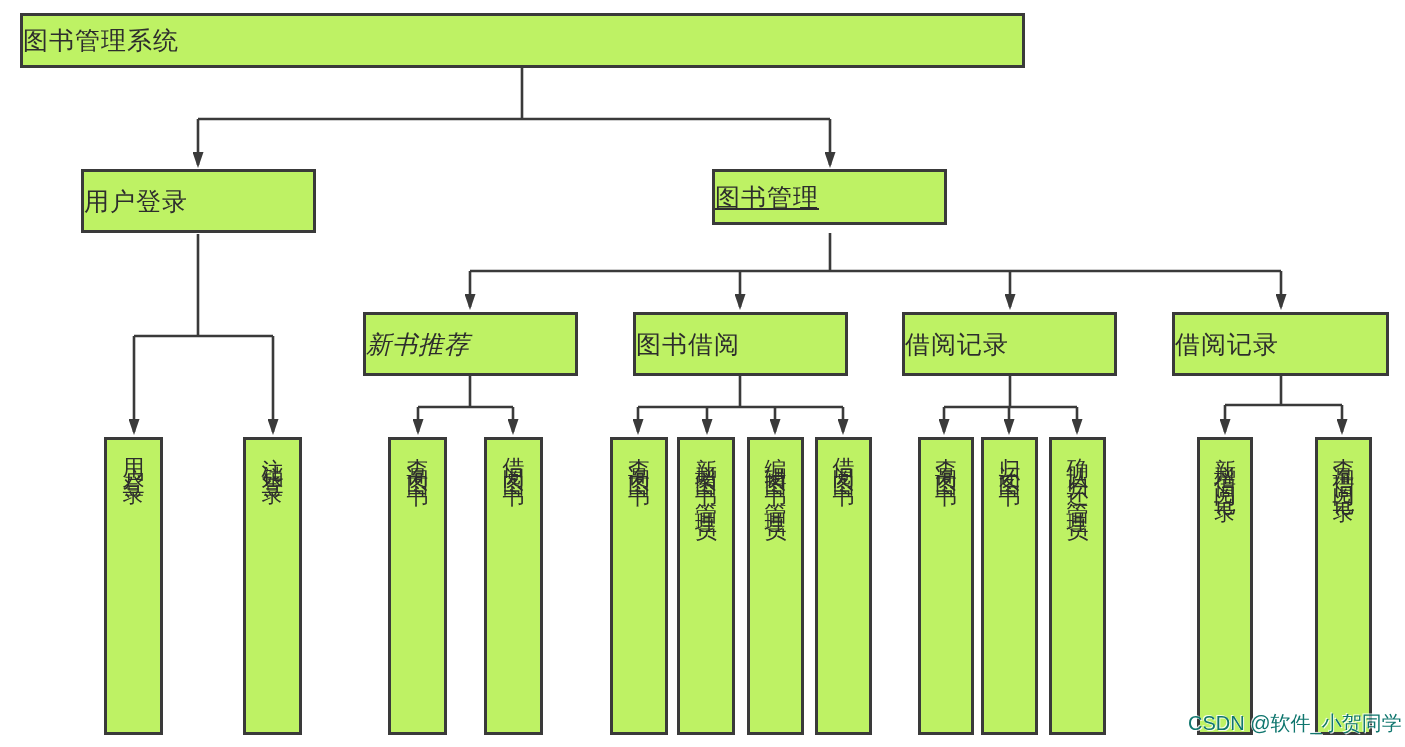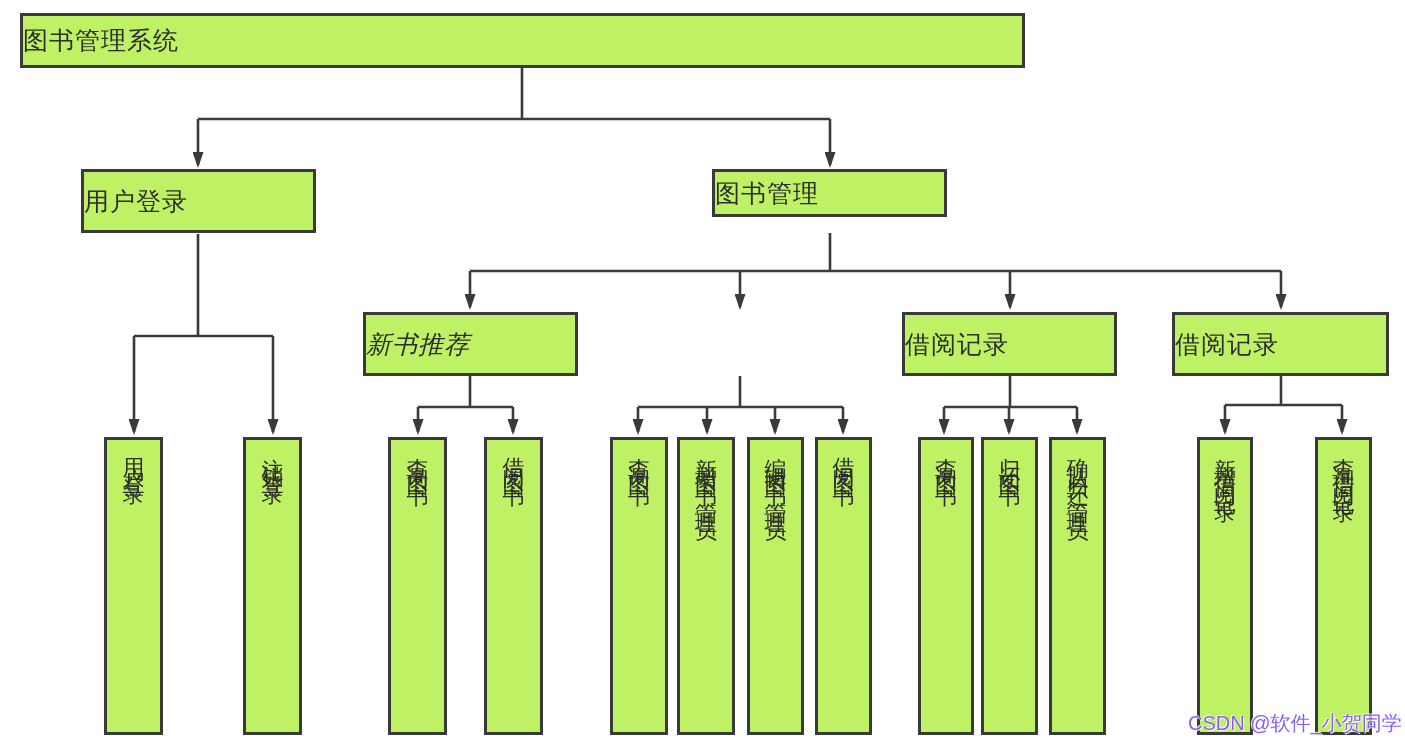--- a/index.html
+++ b/index.html
@@ -44,29 +44,29 @@
     letter-spacing: 9px;
     line-height: 1.1;
   }
   .vbox span { display: block; }
   #watermark {
     position: absolute;
     left: 1188px;
     top: 710px;
     width: 210px;
     font-size: 20px;
-    color: #8b5cf6;
+    color: #0f766e;
     white-space: nowrap;
     z-index: 2;
     text-shadow: 1px 1px 0 rgba(255,255,255,0.85), -1px -1px 0 rgba(255,255,255,0.85);
   }
   
   #n-root            { left: 20px;   top: 13px;  width: 1005px; height: 55px; }
   #n-user-login      { left: 81px;   top: 169px; width: 235px;  height: 64px; }
-  #n-book-mgmt       { left: 712px;  top: 169px; width: 235px;  height: 48px; }
+  #n-book-mgmt       { left: 712px;  top: 169px; width: 235px;  height: 56px; text-decoration: underline; }
   #n-new-book-rec    { left: 363px;  top: 312px; width: 215px;  height: 64px; font-style: italic; }
   #n-book-borrow     { left: 633px;  top: 312px; width: 215px;  height: 64px; }
   #n-current-borrow  { left: 902px;  top: 312px; width: 215px;  height: 64px; }
   #n-borrow-records  { left: 1172px; top: 312px; width: 217px;  height: 64px; }
   #l-login           { left: 104px;  top: 437px; width: 59px;   height: 298px; }
   #l-logout          { left: 243px;  top: 437px; width: 59px;   height: 298px; }
   #l-nbr-query       { left: 388px;  top: 437px; width: 59px;   height: 298px; }
   #l-nbr-borrow      { left: 484px;  top: 437px; width: 59px;   height: 298px; }
   #l-bb-query        { left: 610px;  top: 437px; width: 58px;   height: 298px; }
   #l-bb-add          { left: 677px;  top: 437px; width: 58px;   height: 298px; }
@@ -133,20 +133,23 @@
   <div id="n-user-login" class="box hbox">
     <span>用户登录</span>
   </div>
   <div id="n-book-mgmt" class="box hbox">
     <span>图书管理</span>
   </div>
 
   <div id="n-new-book-rec" class="box hbox">
     <span>新书推荐</span>
   </div>
+  <div id="n-book-borrow" class="box hbox">
+    <span>图书借阅</span>
+  </div>
   <div id="n-current-borrow" class="box hbox">
     <span>借阅记录</span>
   </div>
   <div id="n-borrow-records" class="box hbox">
     <span>借阅记录</span>
   </div>
 
   <div id="l-login" class="box vbox">
     <span>用户登录</span>
   </div>

